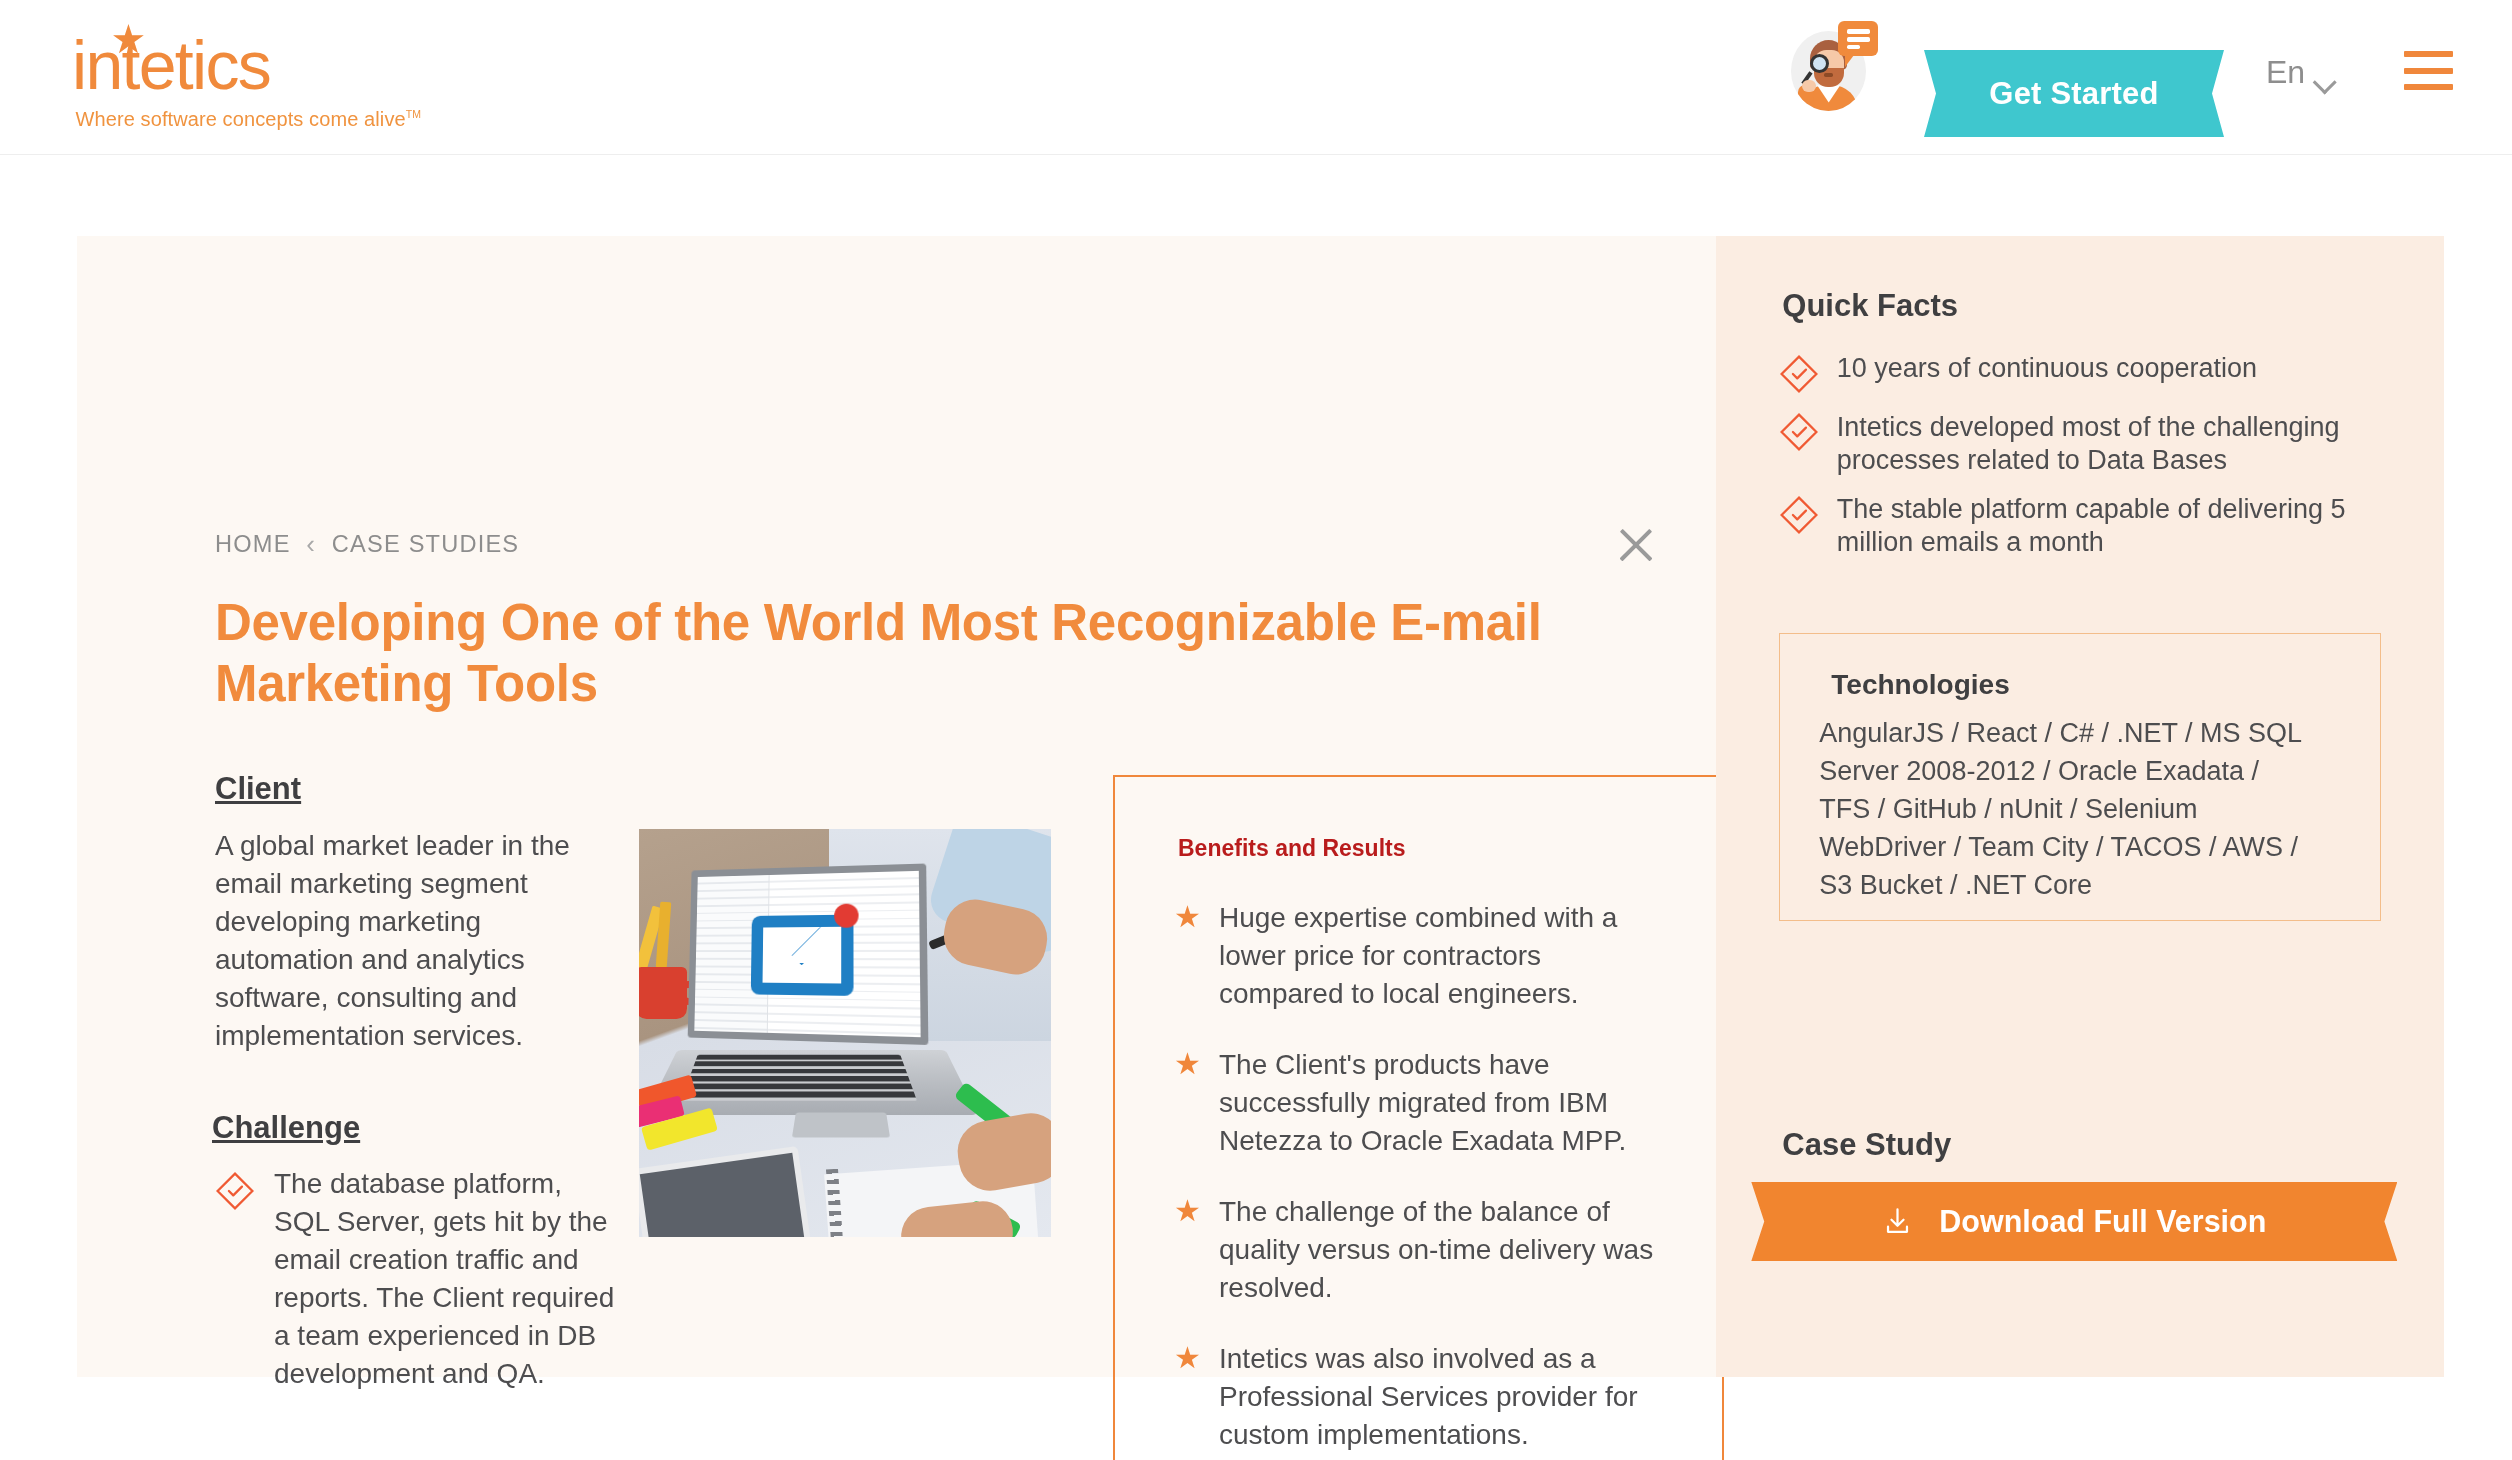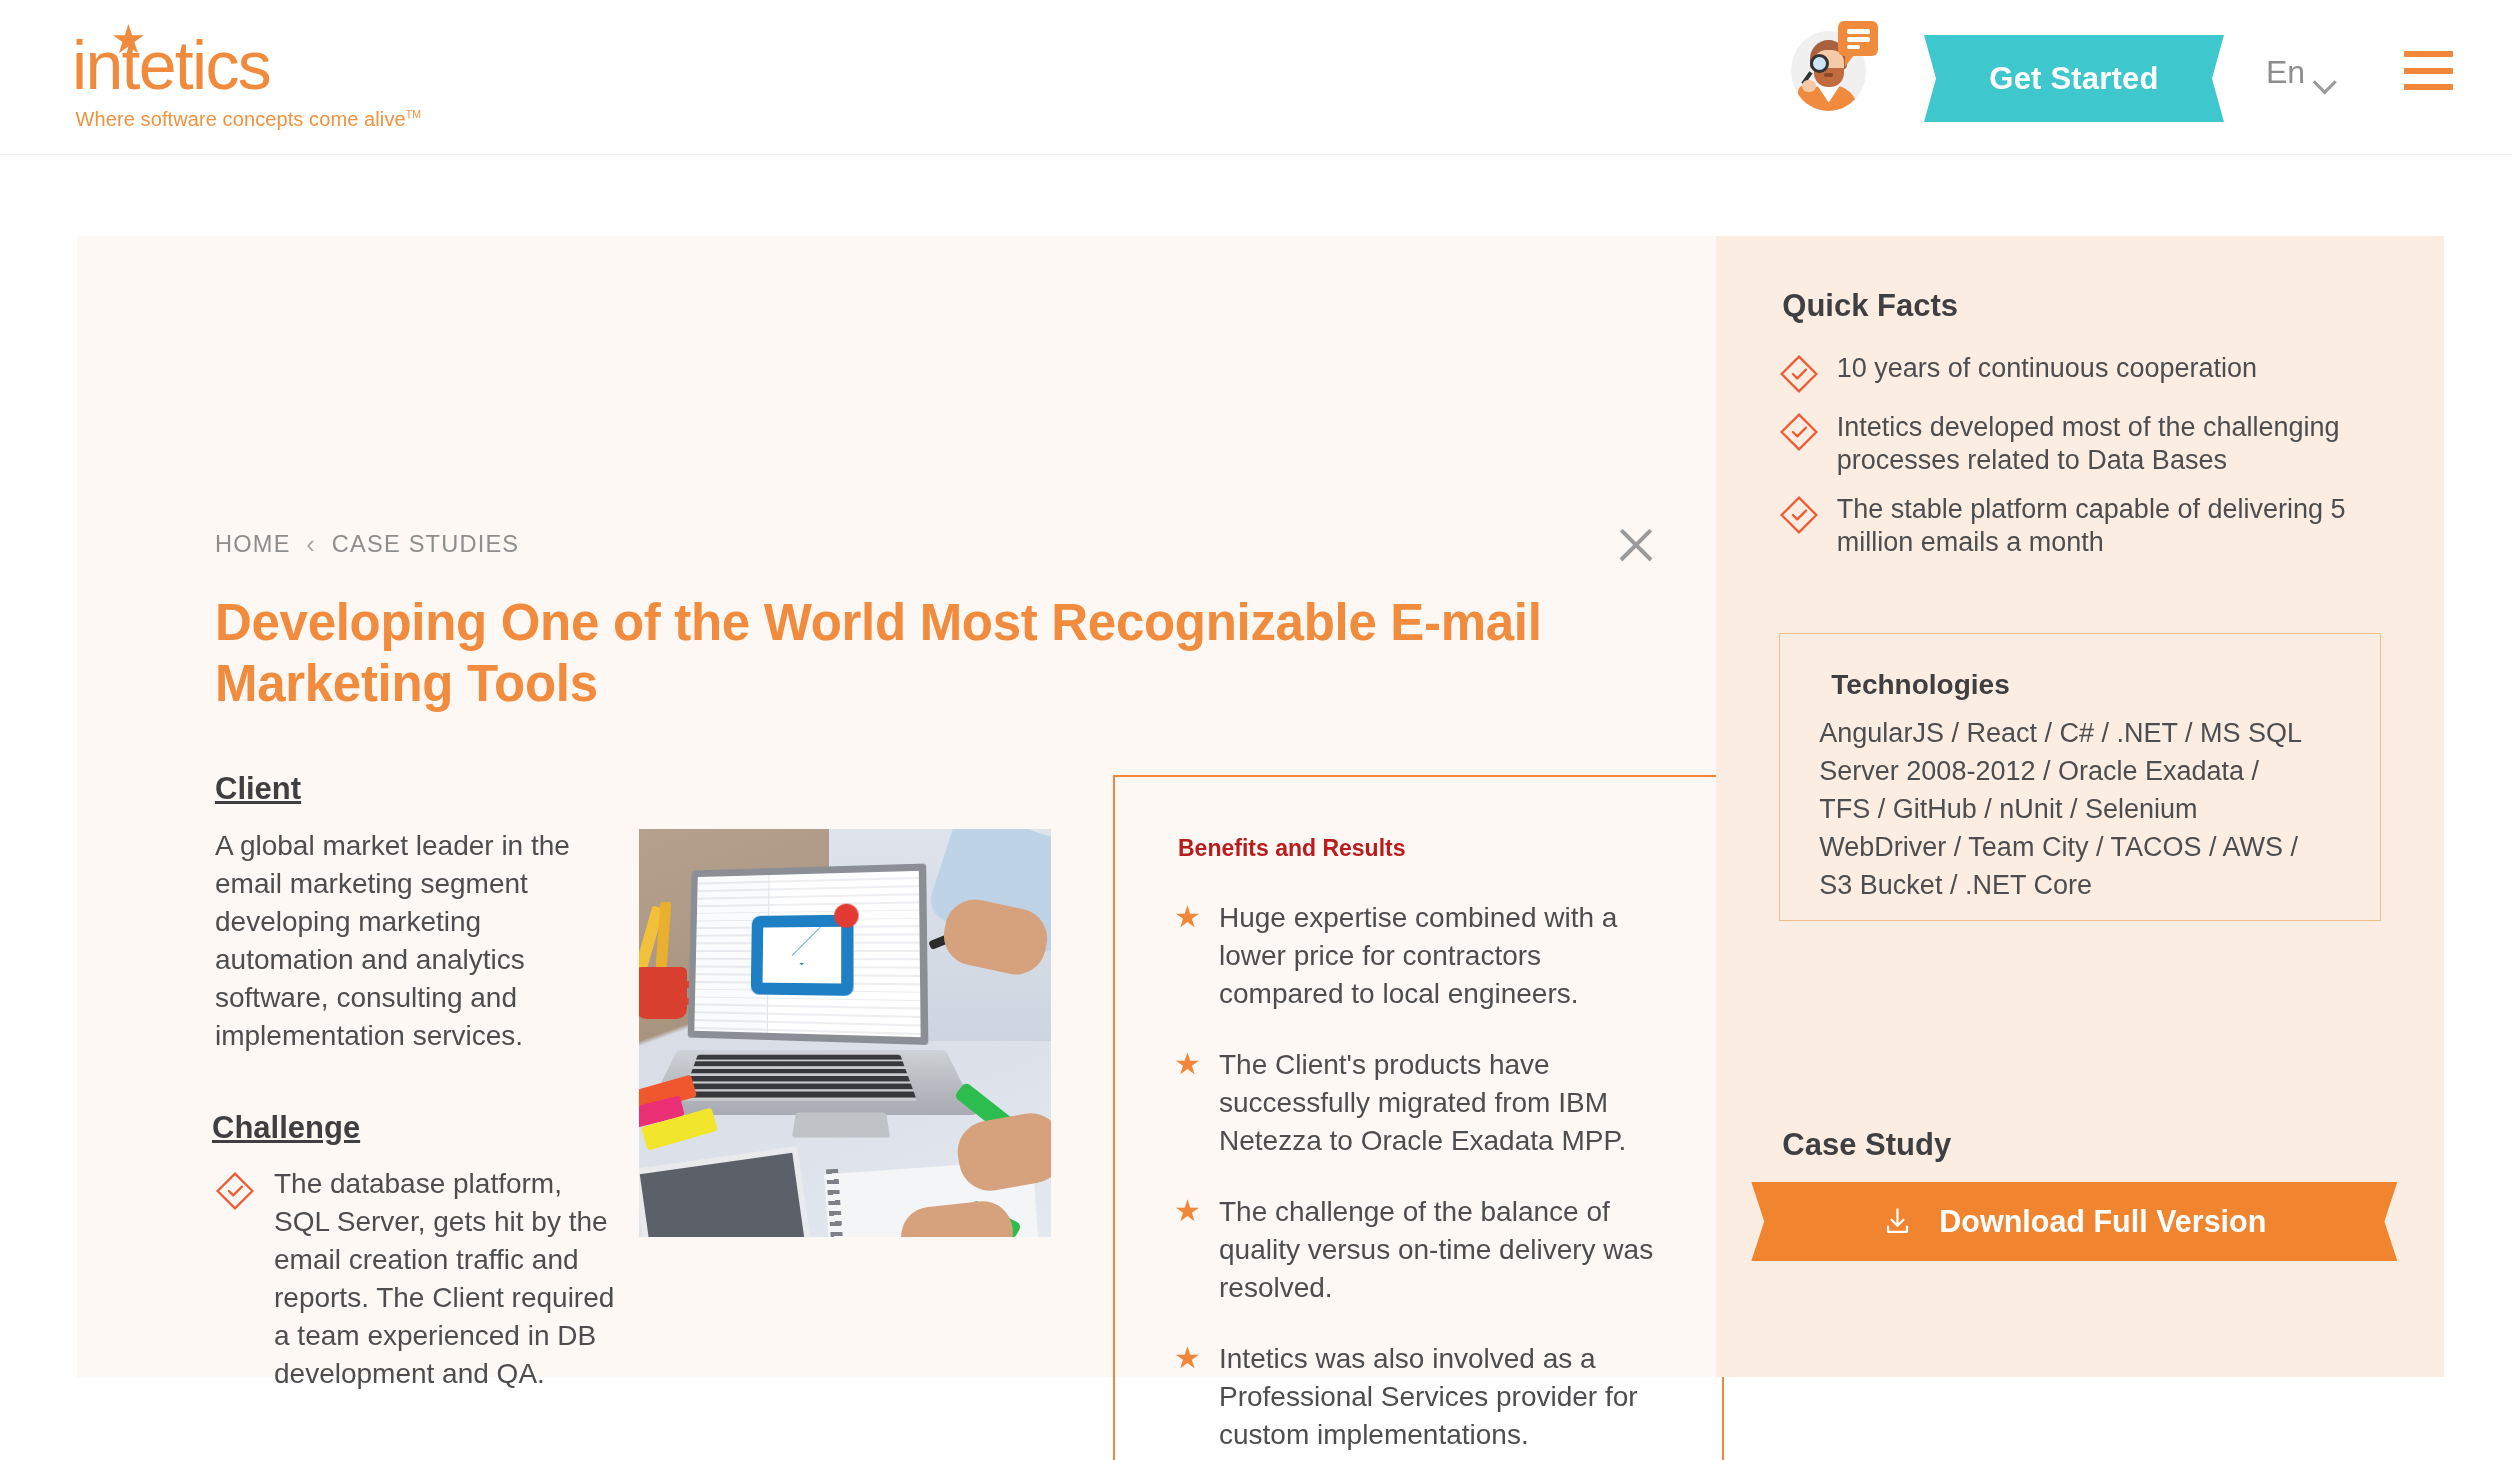--- a/index.html
+++ b/index.html
@@ -74,21 +74,21 @@
   .chat-bubble:after {
     content: ""; position: absolute; left: 7px; bottom: -11.3px;
     border-left: 9.6px solid #F08A3C; border-bottom: 12.2px solid transparent;
   }
   .chat-line { position: absolute; left: 8.7px; height: 4.4px; background: #ffffff; border-radius: 1.7px; }
   .cl1 { top: 8.7px; width: 23px; }
   .cl2 { top: 16.6px; width: 23px; }
   .cl3 { top: 24.4px; width: 13px; }
 
   .cta-btn {
-    position: absolute; left: 1924px; top: 35px;
+    position: absolute; left: 1924px; top: 50px;
     width: 300px; height: 87px;
     background: #3FC7CE; border: none; cursor: pointer;
     clip-path: polygon(0% 0%, 100% 0%, 96% 50%, 100% 100%, 0% 100%, 4% 50%);
     color: #ffffff; font-size: 31px; font-weight: bold;
     font-family: "Liberation Sans", sans-serif;
     letter-spacing: 0.2px;
   }
   .lang {
     position: absolute; left: 2266px; top: 54px;
     display: flex; align-items: flex-end; gap: 11.3px; cursor: pointer;

